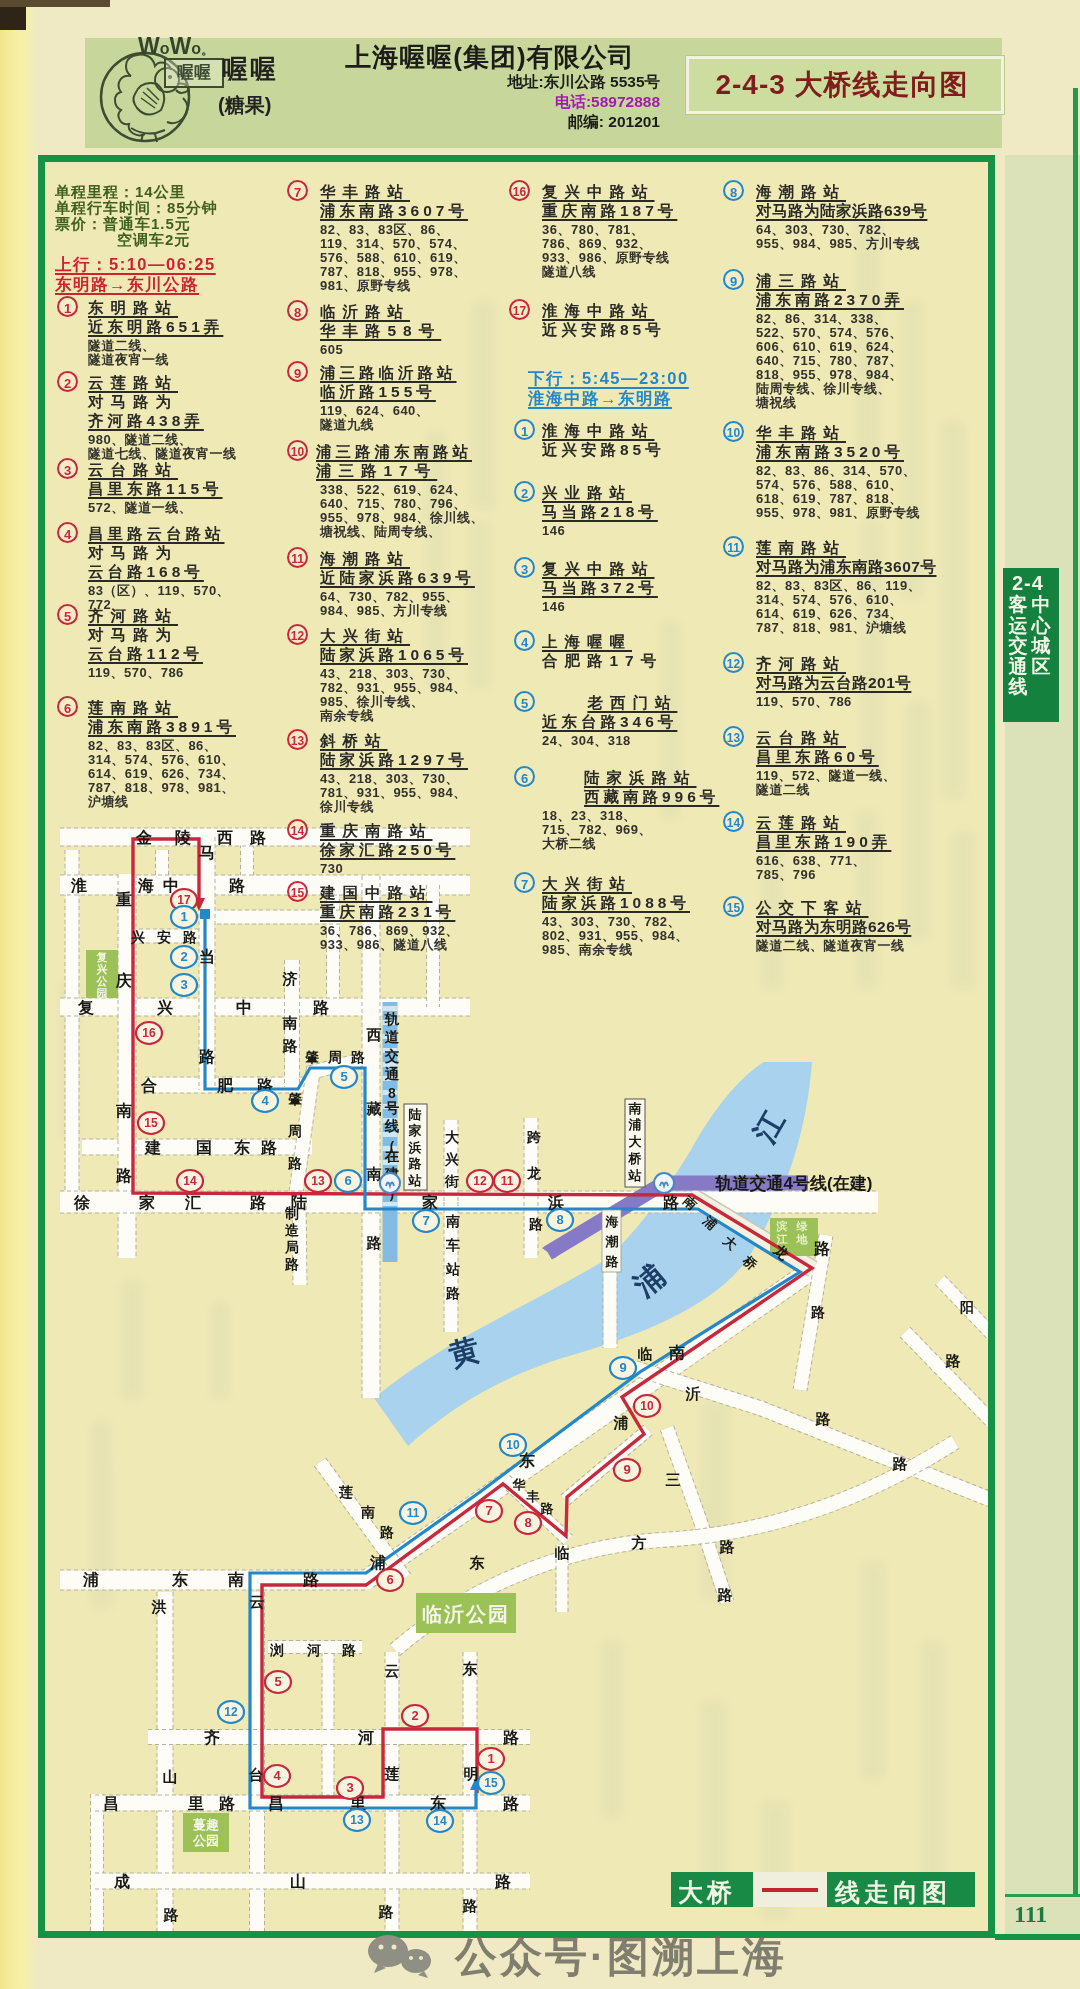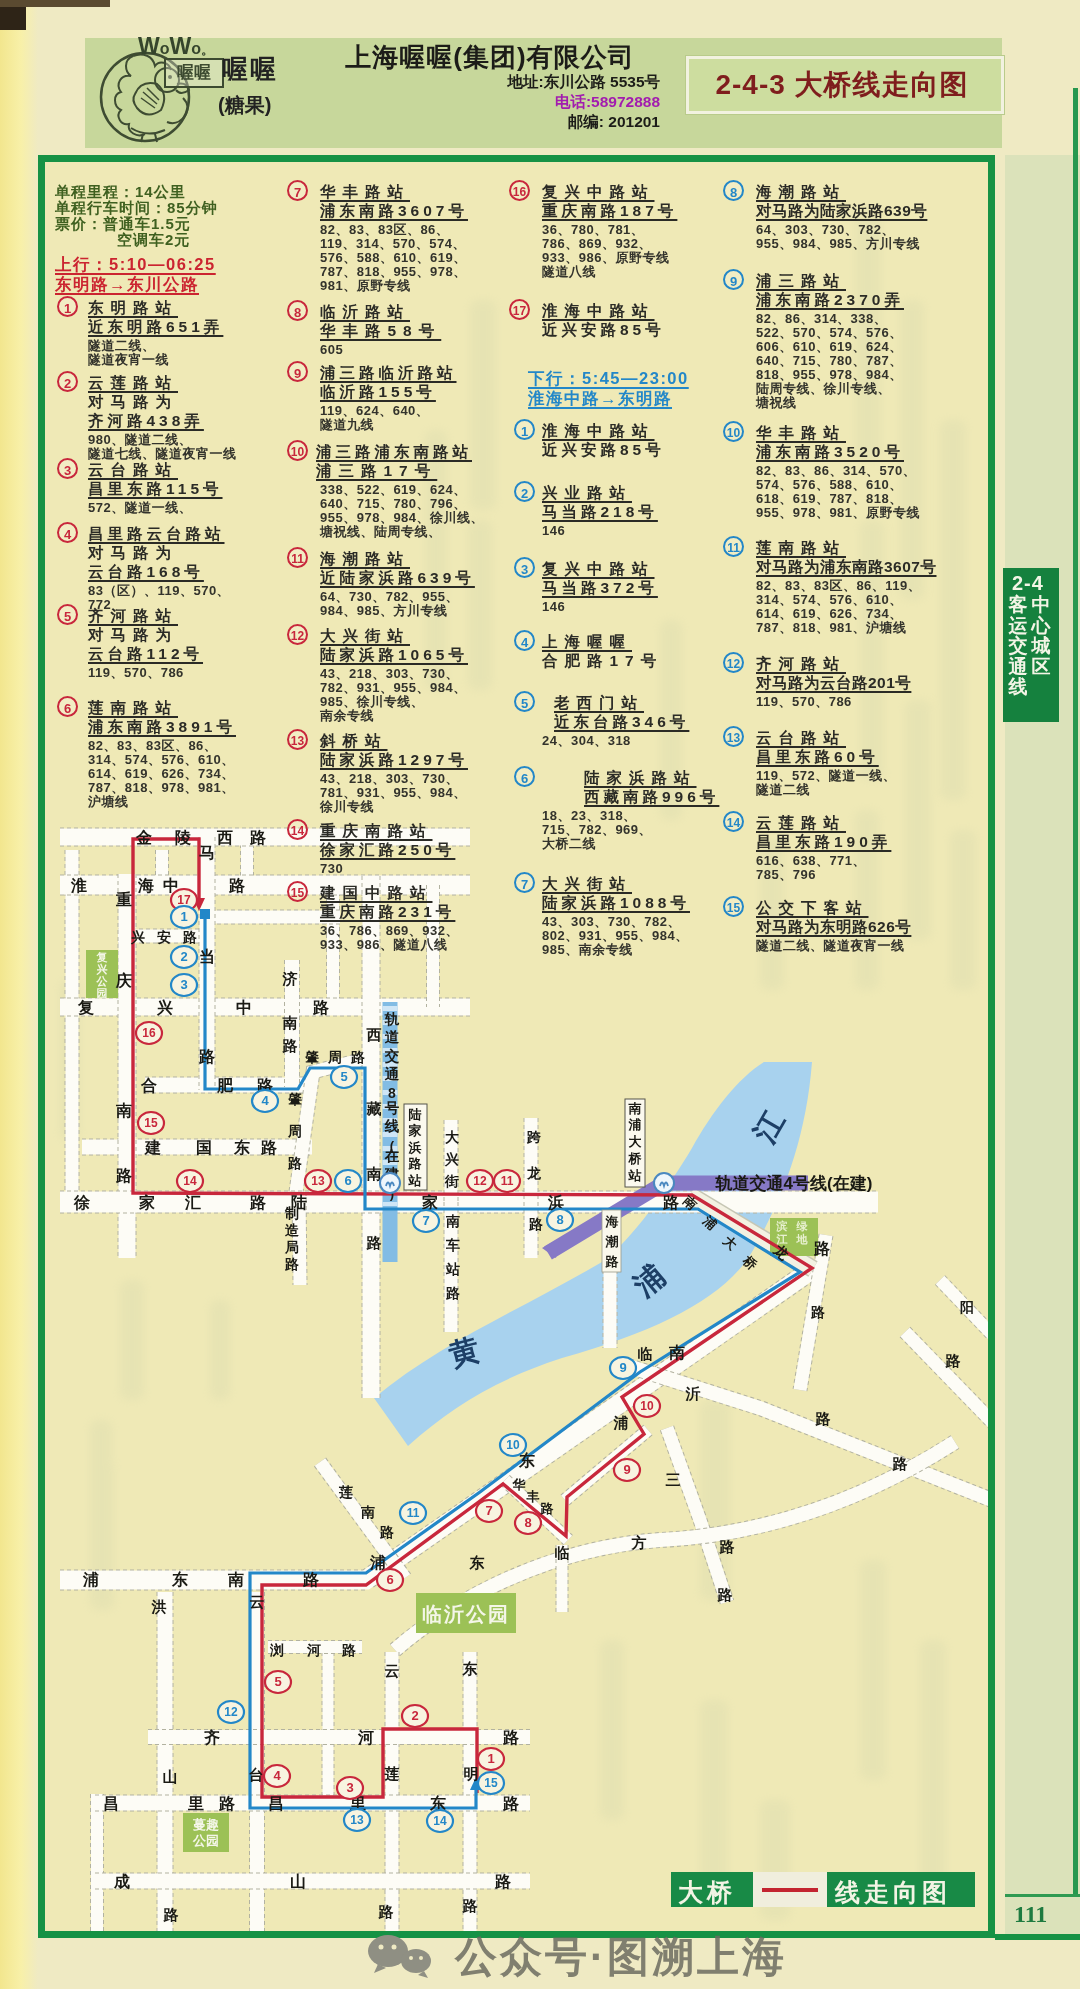--- a/index.html
+++ b/index.html
@@ -607,21 +607,21 @@
 <div class="entry erts" style="left:542px;top:524px;">146</div>
 
 <div class="num b" style="left:514px;top:557px;">3</div>
 <div class="entry ename" style="left:542px;top:559px;"><u class="ls7">复兴中路站</u><br><u class="ls4">马当路372号</u></div>
 <div class="entry erts" style="left:542px;top:600px;">146</div>
 
 <div class="num b" style="left:514px;top:630px;">4</div>
 <div class="entry ename" style="left:542px;top:632px;"><u class="ls7">上海喔喔</u><br><span class="ls7">合肥路17号</span></div>
 
 <div class="num b" style="left:514px;top:691px;">5</div>
-<div class="entry ename" style="left:554px;top:693px;"><u class="ls7">老西门站</u><br><u class="ls4">近东台路346号</u></div>
+<div class="entry ename" style="left:542px;top:693px;text-align:right;"><u class="ls7">老西门站</u><br><u class="ls4">近东台路346号</u></div>
 <div class="entry erts" style="left:542px;top:734px;">24、304、318</div>
 
 <div class="num b" style="left:514px;top:766px;">6</div>
 <div class="entry ename" style="left:542px;top:768px;margin-left:42px;"><u class="ls7">陆家浜路站</u><br><u class="ls4">西藏南路996号</u></div>
 <div class="entry erts" style="left:542px;top:809px;">18、23、318、<br>715、782、969、<br>大桥二线</div>
 
 <div class="num b" style="left:514px;top:872px;">7</div>
 <div class="entry ename" style="left:542px;top:874px;"><u class="ls7">大兴街站</u><br><u class="ls4">陆家浜路1088号</u></div>
 <div class="entry erts" style="left:542px;top:915px;">43、303、730、782、<br>802、931、955、984、<br>985、南余专线</div>
 

